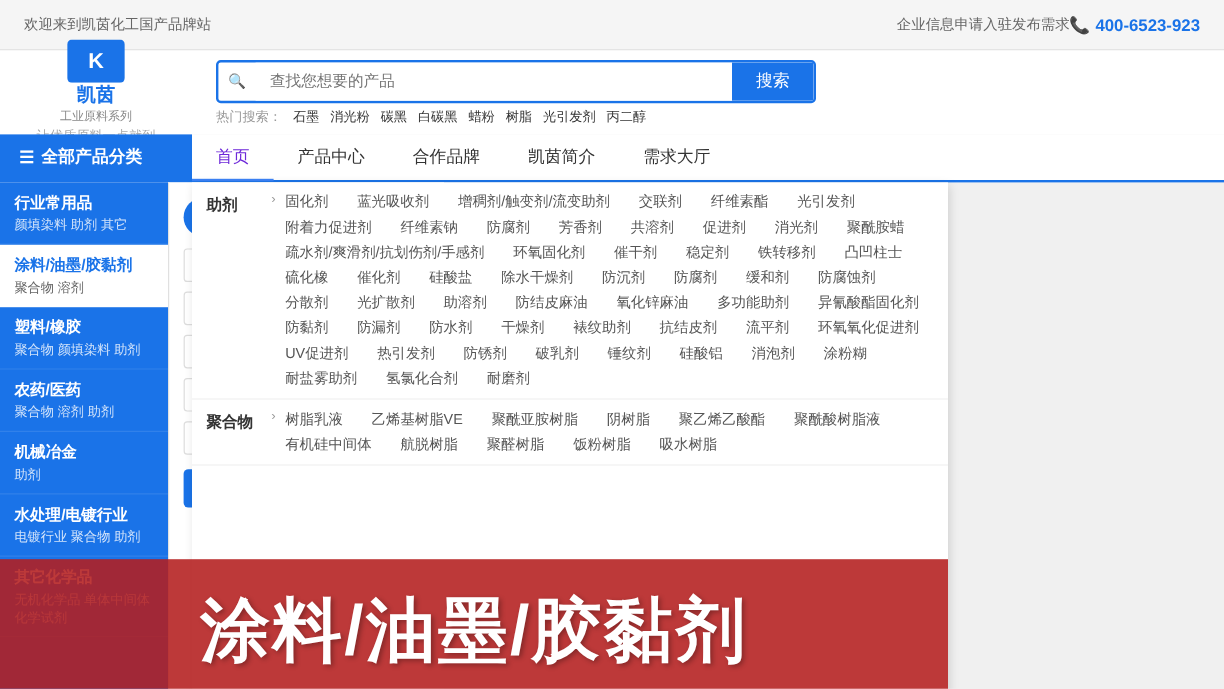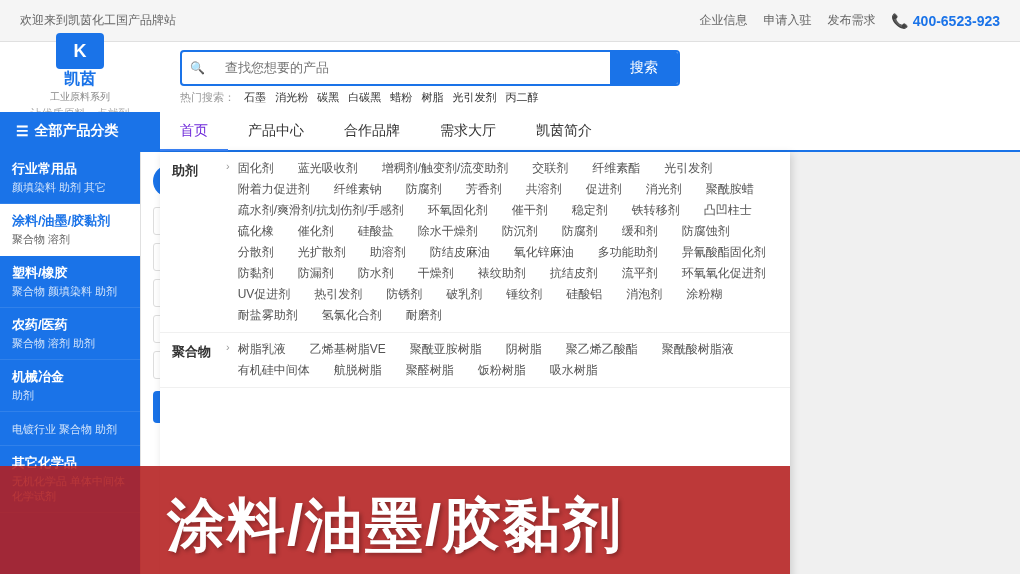--- a/index.html
+++ b/index.html
@@ -13,21 +13,21 @@
       display: flex;
       align-items: center;
       justify-content: space-between;
       padding: 0 20px;
       font-size: 12px;
       color: #666;
     }
     .top-bar-right {
       display: flex;
       align-items: center;
-      gap: 16px;
+      gap: 0;
     }
     .top-bar-phone {
       color: #1a73e8;
       font-size: 14px;
       font-weight: bold;
       display: flex;
       align-items: center;
       gap: 4px;
     }
 
@@ -354,22 +354,22 @@
 
 <div class="nav-bar">
   <div class="nav-category-btn">
     <span>☰</span>
     <span>全部产品分类</span>
   </div>
   <div class="nav-items">
     <div class="nav-item active">首页</div>
     <div class="nav-item">产品中心</div>
     <div class="nav-item">合作品牌</div>
+    <div class="nav-item">凯茵简介</div>
     <div class="nav-item">需求大厅</div>
-    <div class="nav-item">凯茵简介</div>
   </div>
 </div>
 
 <div class="main-content">
 
   <div class="sidebar">
     <div class="sidebar-item">
       <div class="sidebar-item-title">行业常用品</div>
       <div class="sidebar-item-sub">颜填染料  助剂  其它</div>
     </div>
@@ -383,20 +383,21 @@
     </div>
     <div class="sidebar-item">
       <div class="sidebar-item-title">农药/医药</div>
       <div class="sidebar-item-sub">聚合物  溶剂  助剂</div>
     </div>
     <div class="sidebar-item">
       <div class="sidebar-item-title">机械冶金</div>
       <div class="sidebar-item-sub">助剂</div>
     </div>
     <div class="sidebar-item">
+      <div class="sidebar-item-title">水处理/电镀行业</div>
       <div class="sidebar-item-sub">电镀行业  聚合物  助剂</div>
     </div>
     <div class="sidebar-item">
       <div class="sidebar-item-title">其它化学品</div>
       <div class="sidebar-item-sub">无机化学品  单体中间体  化学试剂</div>
     </div>
   </div>
 
   <div class="dropdown-panel">
 

